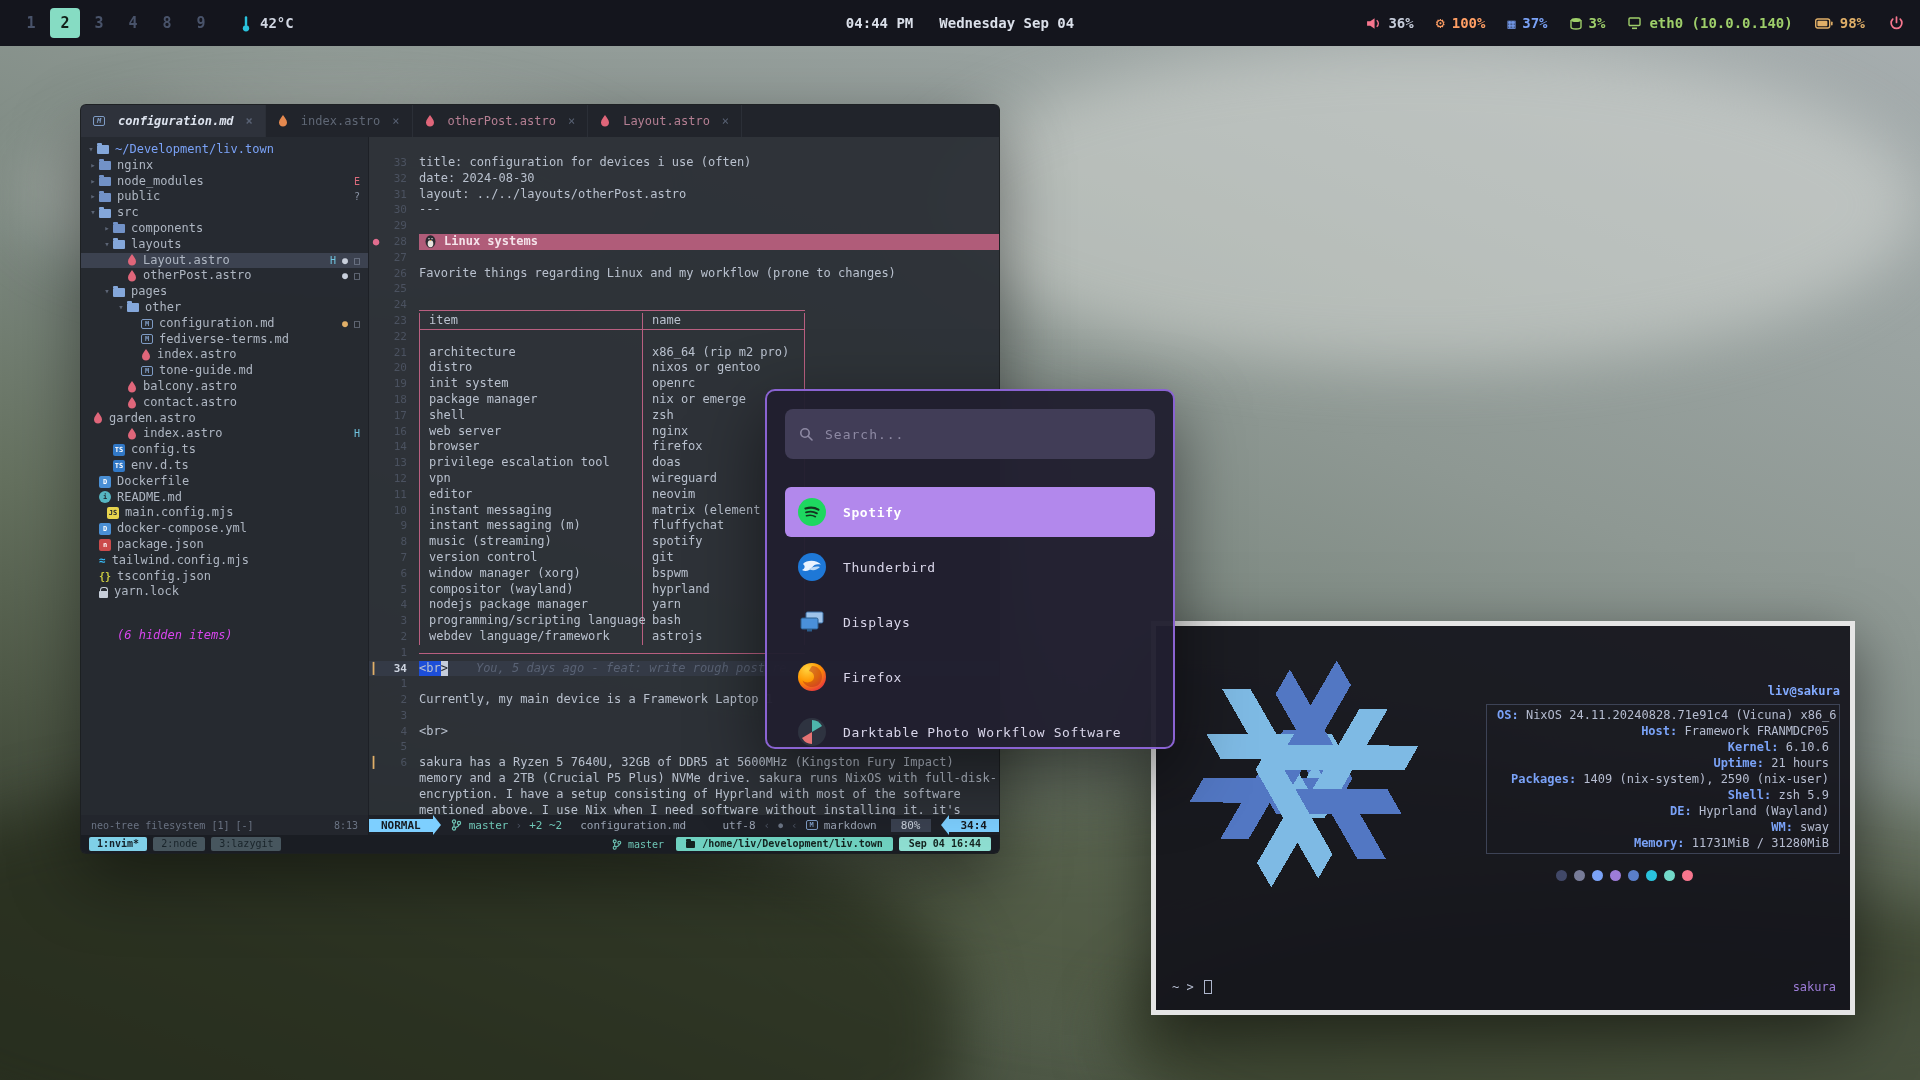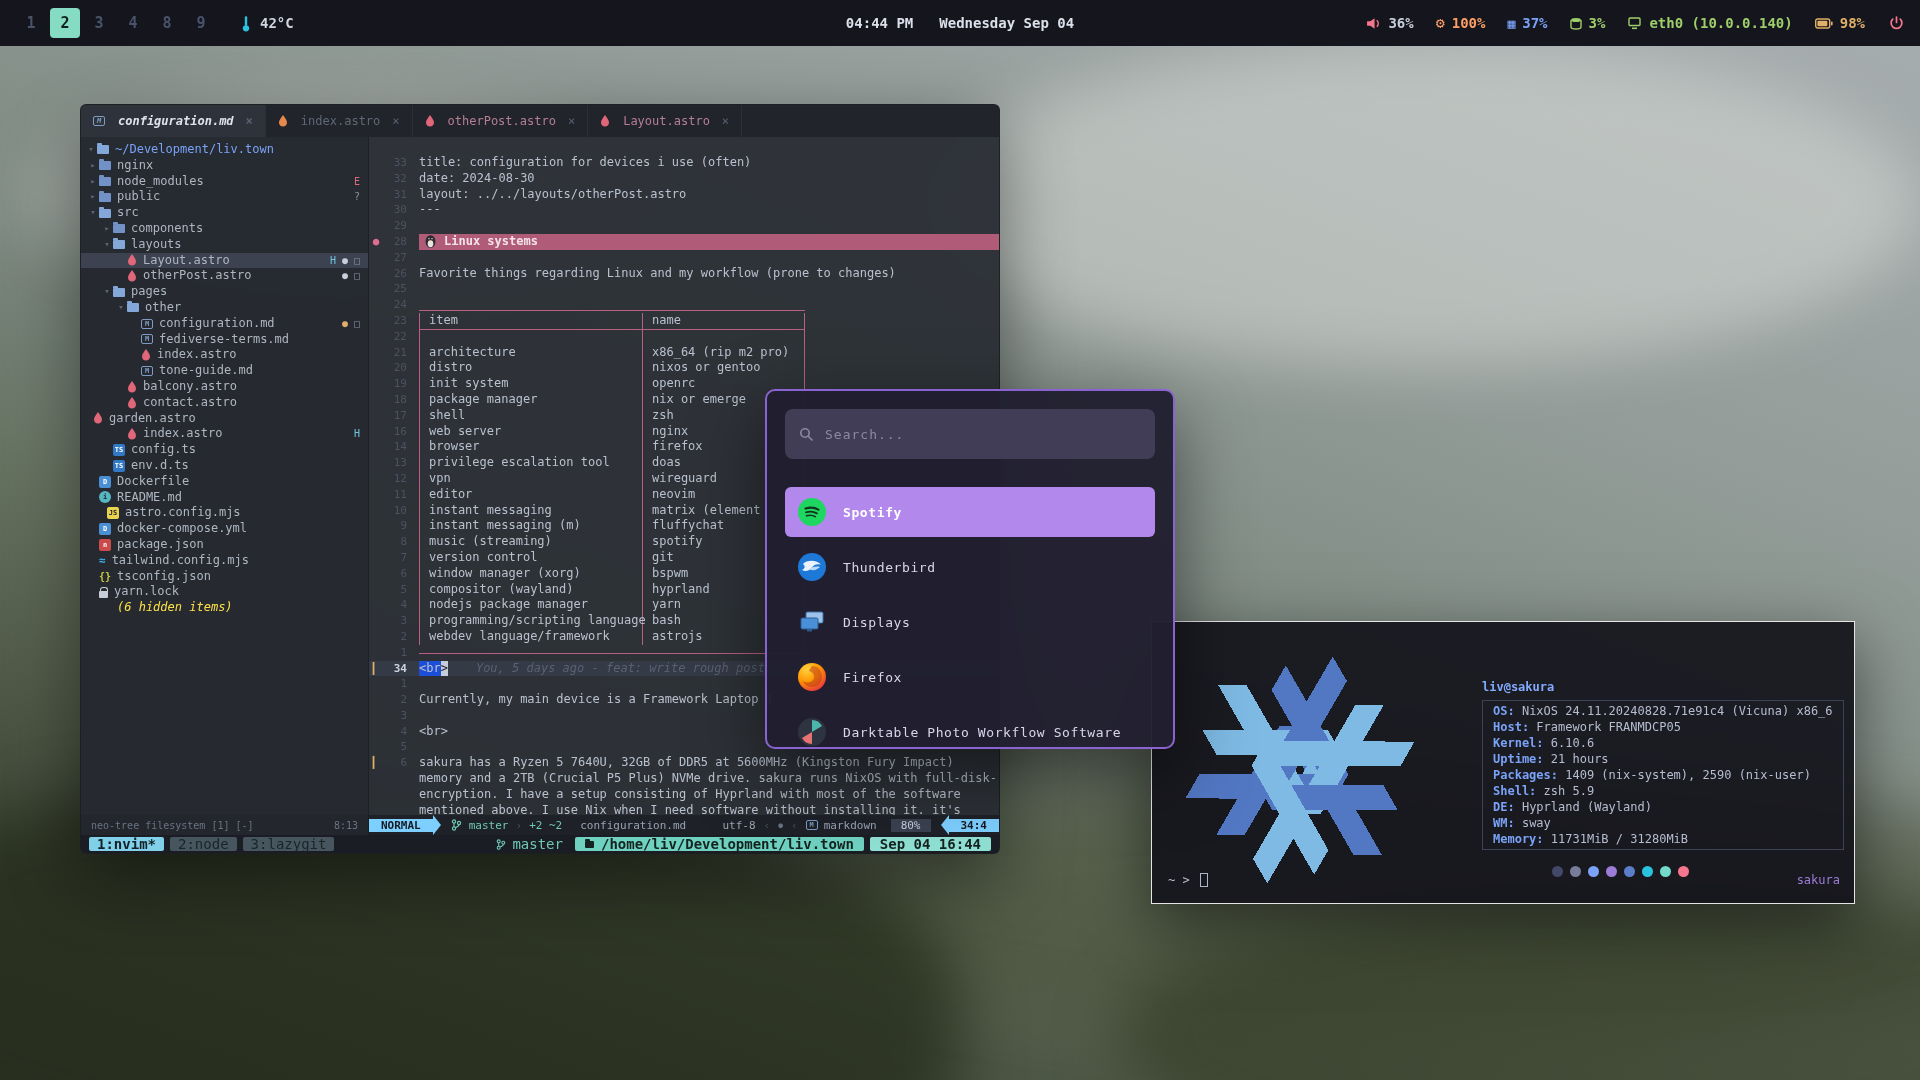--- a/index.html
+++ b/index.html
@@ -46,21 +46,21 @@
   .tab.active { background:#2e323b; color:#dde3ee; font-style:italic; font-weight:700; }
   .tab .tab-label.mod { color:#b57f93; }
   .tab .close { color:#596274; margin-left:5px; }
   .editor-main { flex:1; display:flex; min-height:0; }
 
   
   .neotree { width:288px; flex:0 0 288px; background:rgba(38,42,49,0.97); border-right:1px solid #1d2026;
     padding-top:5px; font-size:12px; color:#aeb6c2; overflow:hidden; }
   .tree-row { display:flex; align-items:center; height:15.8px; line-height:15.8px; padding-right:8px; white-space:nowrap; }
   .tree-row.selected { background:#3c4250; }
-  .tree-row.muted { color:#fde047; font-style:italic; }
+  .tree-row.muted { color:#d946ef; font-style:italic;margin-top:28px; }
   .tree-row.root { color:#7aa2f7; padding-left:4px; }
   .chev { width:12px; flex:0 0 12px; color:#5c6576; font-size:9px; text-align:center; }
   .fic { margin-right:6px; flex:0 0 auto; display:inline-flex; align-items:center; justify-content:center; }
   .fic.folder { width:12px; height:9px; background:#7292c7; border-radius:1px; position:relative; display:inline-block; }
   .fic.folder::before { content:""; position:absolute; top:-2px; left:0; width:5px; height:2px; background:inherit; border-radius:1px 1px 0 0; }
   .fic.folder.open { background:#84a7da; }
   .fic.folder.dark { background:#14231f; }
   .chip { width:12px; height:12px; border-radius:2px; font-size:7px; font-weight:700; line-height:12px; text-align:center; display:inline-flex; align-items:center; justify-content:center; }
   .chip-md { border:1px solid #7e9bc4; color:#7e9bc4; height:10px; }
   .chip-ts { background:#3178c6; color:#fff; }
@@ -108,21 +108,21 @@
   .sl-file { color:#99a2b2; margin-left:18px; }
   .spacer { flex:1; }
   .sl-enc, .sl-ft { color:#99a2b2; }
   .sl-sep { color:#4b5260; margin:0 8px; }
   .sl-ffdot { color:#6a7383; font-size:8px; }
   .slchip { margin-right:6px; }
   .sl-progress { background:#3a4150; color:#c7ced9; padding:0 10px; margin-left:14px; display:flex; align-items:center; }
   .sl-pos { background:#7dcfff; color:#161a20; font-weight:700; padding:0 12px; display:flex; align-items:center; }
 
   
-  .tmuxbar { height:18px; flex:0 0 auto; background:#1a1d23; display:flex; align-items:center; padding:0 8px; gap:6px; font-size:14px; }
+  .tmuxbar { height:18px; flex:0 0 auto; background:#1a1d23; display:flex; align-items:center; padding:0 8px; gap:6px; font-size:10px; }
   .tmux-windows { display:flex; gap:6px; }
   .tm-win { padding:0 8px; border-radius:2px; line-height:14px; }
   .tm-win.active { background:#7fd0e8; color:#142028; font-weight:700; }
   .tm-win.inactive { background:#47565e; color:#19242a; }
   .tm-branch { color:#6fc7b7; display:flex; gap:6px; align-items:center; margin-right:6px; }
   .tm-path { background:#6fd1c0; color:#14231f; padding:0 10px; border-radius:2px; display:flex; gap:7px; align-items:center; font-weight:700; line-height:14px; }
   .tm-path .fic.folder.dark { width:9px; height:7px; margin-right:0; }
   .tm-time { background:#8fdfd2; color:#14231f; padding:0 10px; border-radius:2px; font-weight:700; line-height:14px; }
 
   
@@ -132,23 +132,23 @@
   .searchbox { height:50px; background:#413d57; border-radius:8px; display:flex; align-items:center; padding:0 14px; gap:10px; }
   .searchbox input { flex:1; background:transparent; border:none; outline:none; color:#d6d2e8;
     font:13px "DejaVu Sans Mono", monospace; letter-spacing:1px; }
   .searchbox input::placeholder { color:#8d89a3; }
   .l-list { margin-top:28px; display:flex; flex-direction:column; gap:5px; }
   .l-item { height:50px; flex:0 0 50px; display:flex; align-items:center; gap:16px; padding:0 12px;
     border-radius:6px; color:#d9d6ea; font-size:13px; letter-spacing:0.6px; }
   .l-item.selected { background:#b288ec; color:#ffffff; font-weight:700; }
 
   
-  .fetchterm { position:absolute; left:1151px; top:621px; width:704px; height:283px; z-index:20;
-    background:rgba(19,19,27,0.93); border:1px solid #e5e5e5; overflow:hidden; font-size:12px;
-    box-shadow:0 20px 60px rgba(0,0,0,0.5); }
+  .fetchterm { position:absolute; left:1151px; top:621px; width:704px; height:394px; z-index:20;
+    background:rgba(19,19,27,0.93); border:5px solid #e5e5e5; overflow:hidden; font-size:12px;
+    box-shadow:0 20px 60px rgba(0,0,0,0.5);text-align:right; }
   .nix-logo { position:absolute; left:22px; top:22px; width:252px; height:252px; }
   .fetch-info { position:absolute; left:330px; top:58px; right:10px; }
   .fetch-title { color:#82aaff; font-weight:700; margin-bottom:6px; }
   .fetch-box { border:1px solid #3d4356; padding:2px 10px; line-height:16px; white-space:nowrap; overflow:hidden; }
   .fl-label { color:#7aa2f7; font-weight:700; }
   .fl-value { color:#b6bdd1; }
   .palette { display:flex; gap:7px; margin-top:16px; margin-left:70px; }
   .pdot { width:11px; height:11px; border-radius:50%; }
   .prompt-line { position:absolute; left:16px; bottom:16px; color:#b6bdd1; display:flex; align-items:center; gap:6px; }
   .hcur { width:8px; height:14px; border:1px solid #aeb6cc; margin-left:4px; }
@@ -414,21 +414,21 @@
             <span class="tlabel">Dockerfile</span>
           </div>
           <div class="tree-row" style="padding-left: 6px;">
             <span class="chev"></span>
             <span class="fic chip chip-readme">i</span>
             <span class="tlabel">README.md</span>
           </div>
           <div class="tree-row" style="padding-left: 14px;">
             <span class="chev"></span>
             <span class="fic chip chip-js">JS</span>
-            <span class="tlabel">astro.config.mjs</span>
+            <span class="tlabel">main.config.mjs</span>
           </div>
           <div class="tree-row" style="padding-left: 6px;">
             <span class="chev"></span>
             <span class="fic chip chip-docker">D</span>
             <span class="tlabel">docker-compose.yml</span>
           </div>
           <div class="tree-row" style="padding-left: 6px;">
             <span class="chev"></span>
             <span class="fic chip chip-npm">n</span>
             <span class="tlabel">package.json</span>

